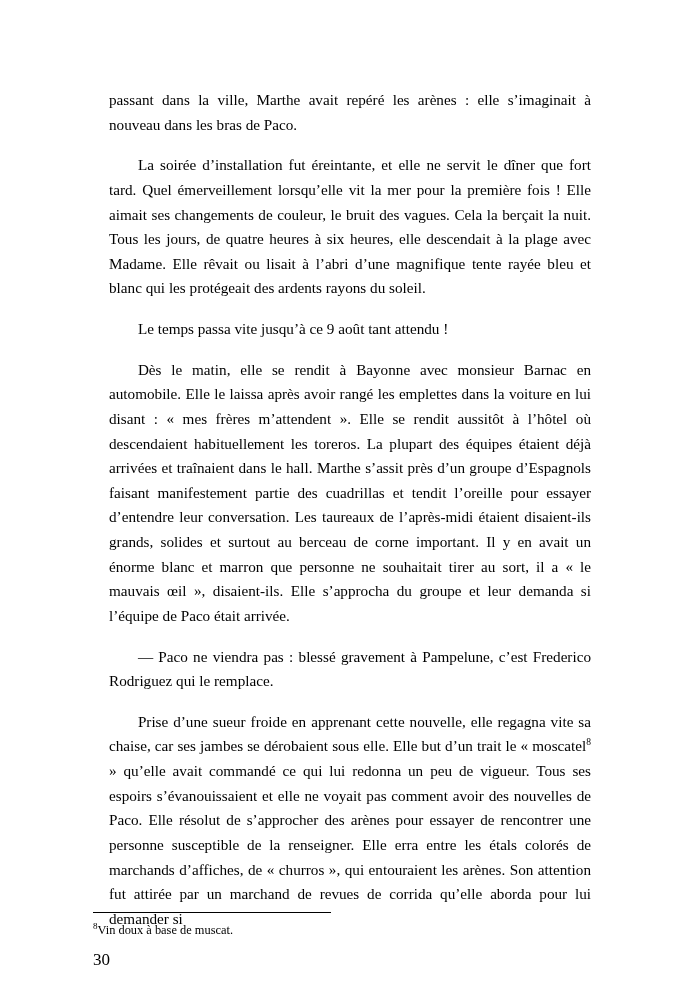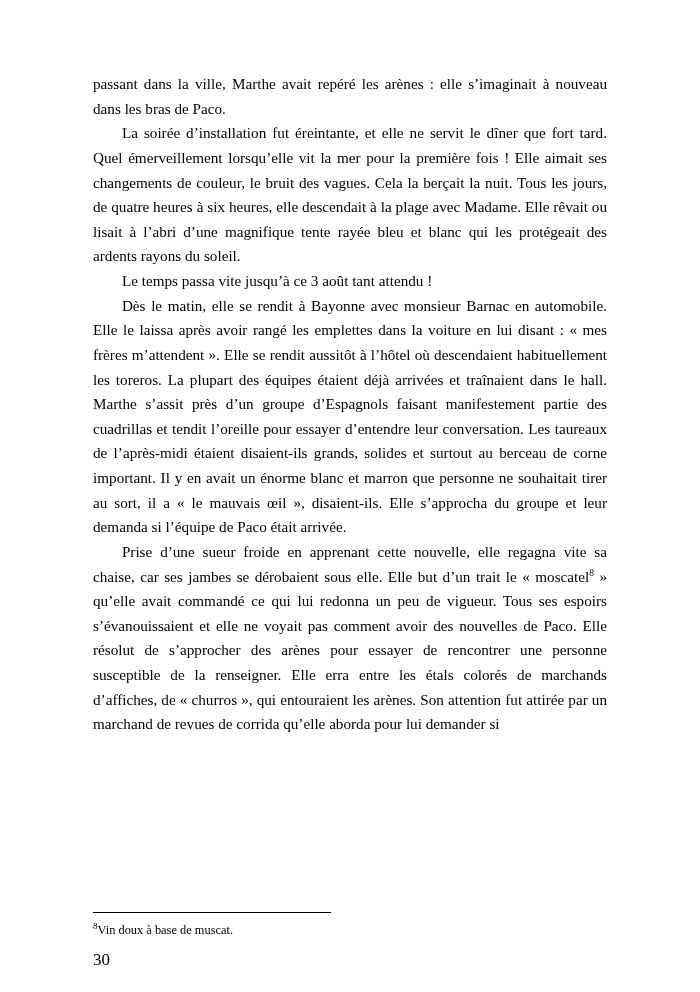--- a/index.html
+++ b/index.html
@@ -22,21 +22,21 @@
     padding: 72px 93px 0 93px;
   }
   .body-text {
     font-size: 15.2px;
     line-height: 1.62;
     text-align: justify;
     text-justify: inter-word;
     hyphens: none;
   }
   .body-text p {
-    margin: 0;
+    margin: 16px;
     text-indent: 0;
   }
   .body-text p.indent {
     text-indent: 1.9em;
   }
   .body-text p.dash {
     text-indent: 1.9em;
   }
   .footnote-area {
     position: absolute;
@@ -74,22 +74,23 @@
   }
 </style>
 </head>
 <body>
 
 <div class="page">
 
   <div class="body-text">
     <p class="">passant dans la ville, Marthe avait repéré les arènes : elle s’imaginait à nouveau dans les bras de Paco.</p>
     <p class="indent">La soirée d’installation fut éreintante, et elle ne servit le dîner que fort tard. Quel émerveillement lorsqu’elle vit la mer pour la première fois ! Elle aimait ses changements de couleur, le bruit des vagues. Cela la berçait la nuit. Tous les jours, de quatre heures à six heures, elle descendait à la plage avec Madame. Elle rêvait ou lisait à l’abri d’une magnifique tente rayée bleu et blanc qui les protégeait des ardents rayons du soleil.</p>
-    <p class="indent">Le temps passa vite jusqu’à ce 3 août tant attendu !</p>
+    <p class="indent">Le temps passa vite jusqu’à ce 9 août tant attendu !</p>
     <p class="indent">Dès le matin, elle se rendit à Bayonne avec monsieur Barnac en automobile. Elle le laissa après avoir rangé les emplettes dans la voiture en lui disant : « mes frères m’attendent ». Elle se rendit aussitôt à l’hôtel où descendaient habituellement les toreros. La plupart des équipes étaient déjà arrivées et traînaient dans le hall. Marthe s’assit près d’un groupe d’Espagnols faisant manifestement partie des cuadrillas et tendit l’oreille pour essayer d’entendre leur conversation. Les taureaux de l’après-midi étaient disaient-ils grands, solides et surtout au berceau de corne important. Il y en avait un énorme blanc et marron que personne ne souhaitait tirer au sort, il a « le mauvais œil », disaient-ils. Elle s’approcha du groupe et leur demanda si l’équipe de Paco était arrivée.</p>
+    <p class="dash">— Paco ne viendra pas : blessé gravement à Pampelune, c’est Frederico Rodriguez qui le remplace.</p>
     <p class="indent"><span>Prise d’une sueur froide en apprenant cette nouvelle, elle regagna vite sa chaise, car ses jambes se dérobaient sous elle. Elle but d’un trait le « moscatel</span><sup class="fn">8</sup><span> » qu’elle avait commandé ce qui lui redonna un peu de vigueur. Tous ses espoirs s’évanouissaient et elle ne voyait pas comment avoir des nouvelles de Paco. Elle résolut de s’approcher des arènes pour essayer de rencontrer une personne susceptible de la renseigner. Elle erra entre les étals colorés de marchands d’affiches, de « churros », qui entouraient les arènes. Son attention fut attirée par un marchand de revues de corrida qu’elle aborda pour lui demander si</span></p>
   </div>
 
   <div class="footnote-area">
     <div class="footnote-rule"></div>
     <p class="footnote"><sup>8</sup><span>Vin doux à base de muscat.</span></p>
   </div>
 
   <div class="page-number">30</div>
 

